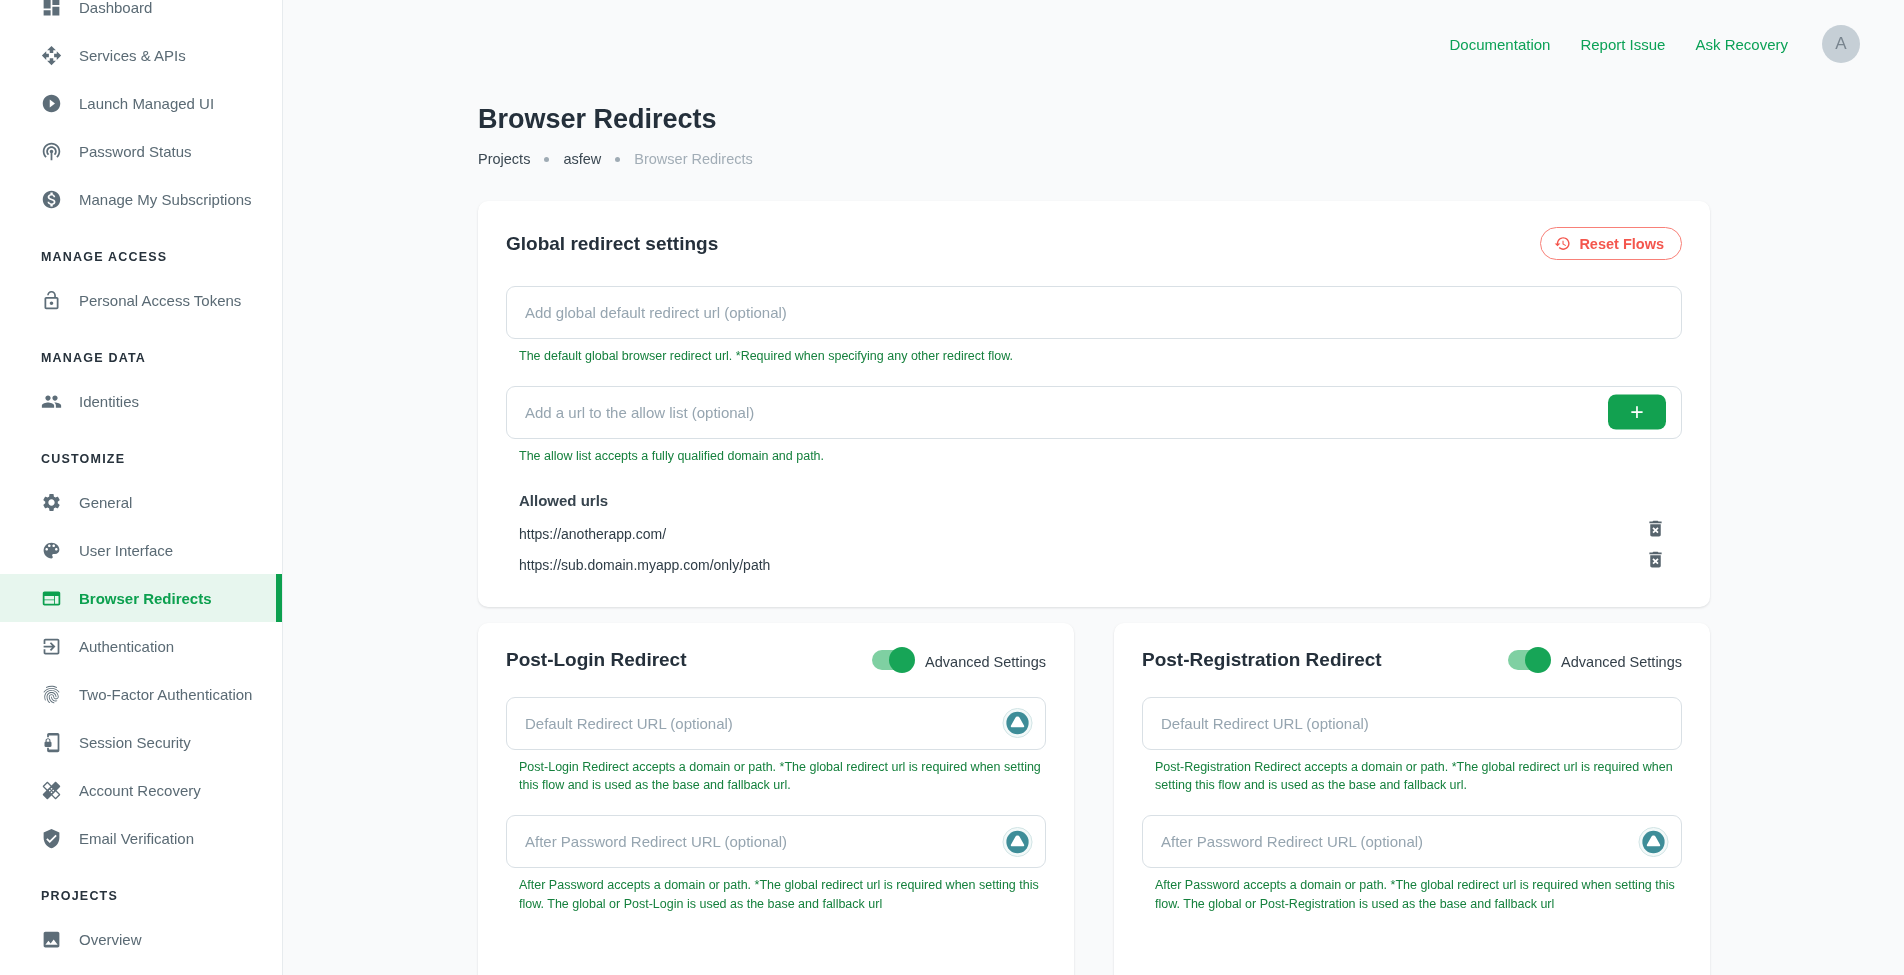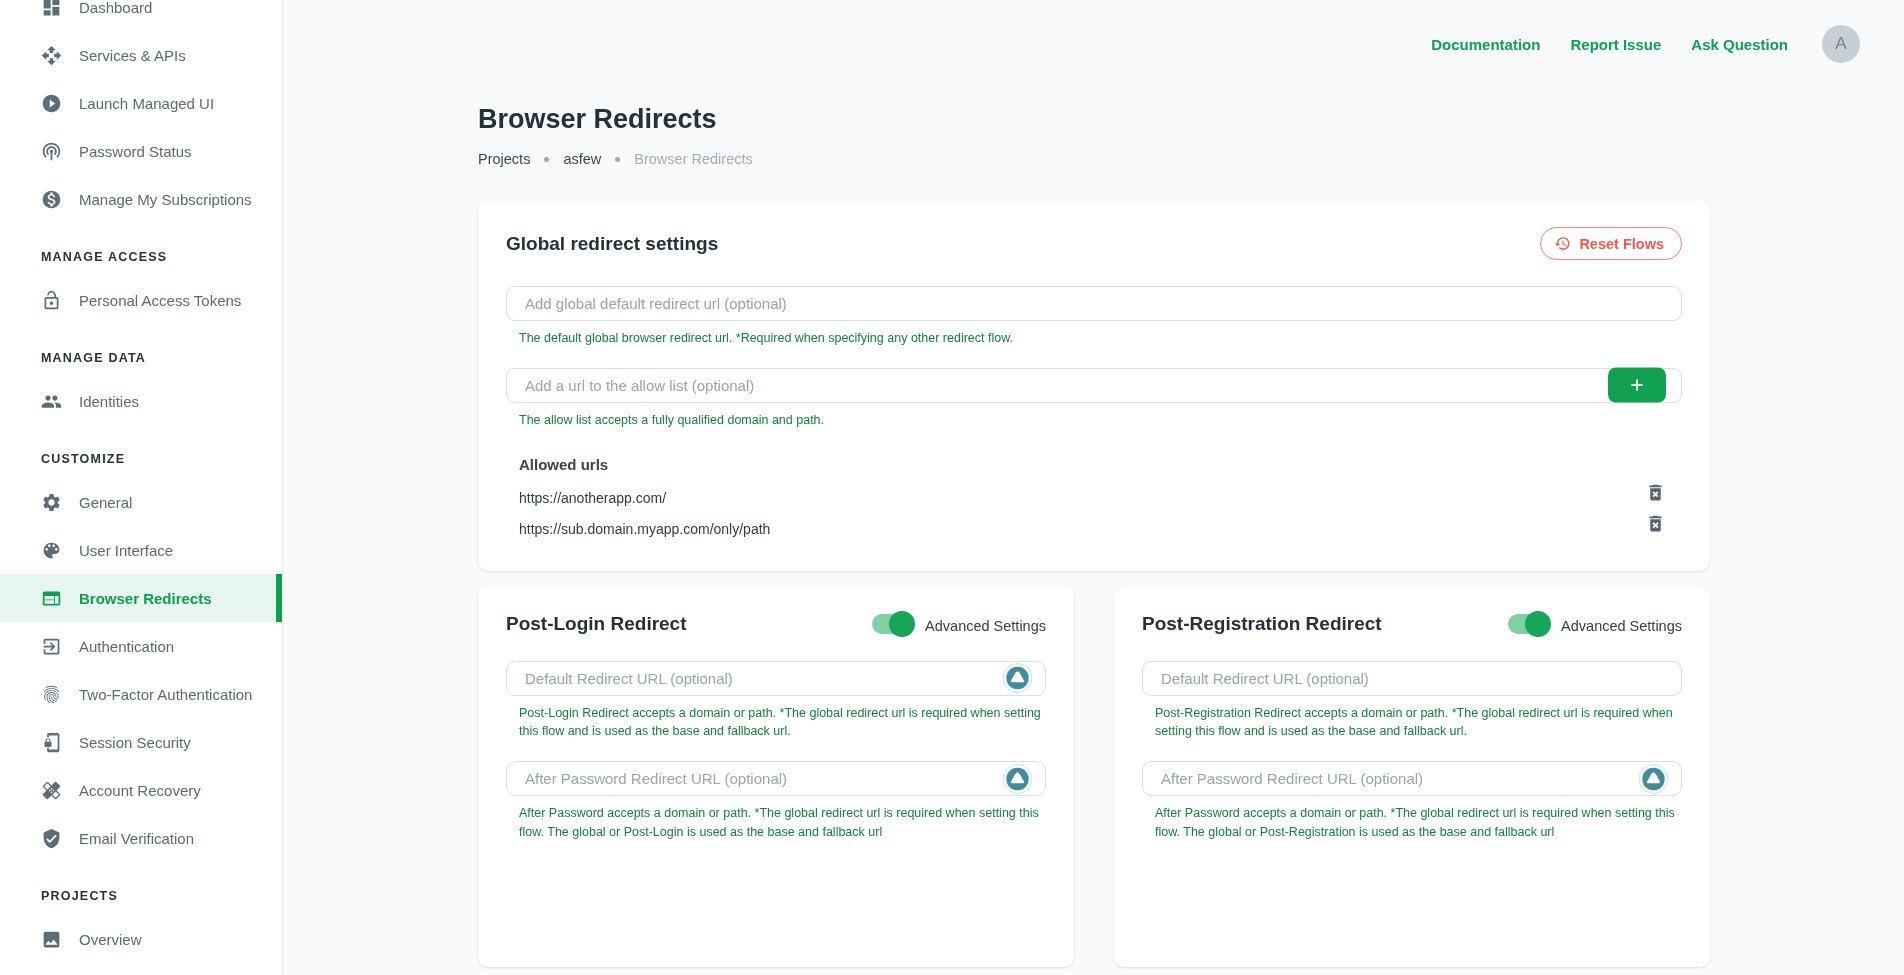--- a/index.html
+++ b/index.html
@@ -29,21 +29,21 @@
   .nav-section {
     padding:27px 20px 12px 41px; font-size:12.5px; font-weight:bold;
     letter-spacing:1.2px; color:#27323c;
   }
   
   .main { flex:1; position:relative; }
   .topbar {
     height:88px; display:flex; align-items:center; justify-content:flex-end;
     gap:30px; padding-right:44px;
   }
-  .top-link { color:#0ba156; font-weight:bold; font-size:15px; cursor:pointer; }
+  .top-link { color:#0ba156; font-weight:normal; font-size:15px; cursor:pointer; }
   .avatar {
     width:38px; height:38px; border-radius:50%; background:#c6cfd6; color:#78848e;
     display:flex; align-items:center; justify-content:center; font-size:17px;
     margin-left:4px; cursor:pointer;
   }
   .content { margin-left:195px; width:1232px; }
   .page-title { font-size:27px; font-weight:bold; color:#25303b; margin:16px 0 16px; }
   .breadcrumb { display:flex; align-items:center; gap:14px; font-size:14.5px; color:#3a4751; margin-bottom:34px; }
   .crumb { cursor:pointer; }
   .crumb.current { color:#a2adb6; cursor:default; }
@@ -59,21 +59,21 @@
   .reset-btn {
     display:flex; align-items:center; gap:8px; background:#fff;
     border:1.5px solid #f88078; color:#f4564d; font-weight:bold; font-size:14.5px;
     border-radius:18px; padding:7px 17px 7px 13px; cursor:pointer;
     font-family:"Liberation Sans", sans-serif;
   }
   .reset-btn svg { width:17px; height:17px; fill:#f4564d; }
   .field { margin-bottom:20px; }
   .input-wrap { position:relative; }
   .text-input {
-    height:35px; width:100%; border:1px solid #d9e0e5; border-radius:9px;
+    height:53px; width:100%; border:1px solid #d9e0e5; border-radius:9px;
     font-size:15px; padding:0 18px; color:#2e3c46; background:#fff; outline:none;
     font-family:"Liberation Sans", sans-serif;
   }
   .text-input::placeholder { color:#96a5b0; }
   .helper { font-size:12.5px; color:#15803d; margin:8px 0 0 13px; line-height:1.5; }
   .add-btn {
     position:absolute; right:16px; top:50%; transform:translateY(-50%);
     width:58px; height:35px; background:#12a150; border:none; border-radius:8px;
     color:#fff; font-size:23px; line-height:1; display:flex; align-items:center;
     justify-content:center; cursor:pointer; font-family:"Liberation Sans", sans-serif;
@@ -197,21 +197,21 @@
         </svg>
         <span>Overview</span>
       </div>
     </nav>
 </aside>
 
 <div class="main">
   <div class="topbar" id="topbar">
       <span class="top-link">Documentation</span>
       <span class="top-link">Report Issue</span>
-      <span class="top-link">Ask Question</span>
+      <span class="top-link">Ask Recovery</span>
       <div class="avatar">A</div>
     </div>
 
   <div class="content">
     <h1 class="page-title">Browser Redirects</h1>
     <div class="breadcrumb" id="breadcrumb">
         <span class="crumb">Projects</span>
         <span class="crumb-dot"></span>
         <span class="crumb">asfew</span>
         <span class="crumb-dot"></span>

